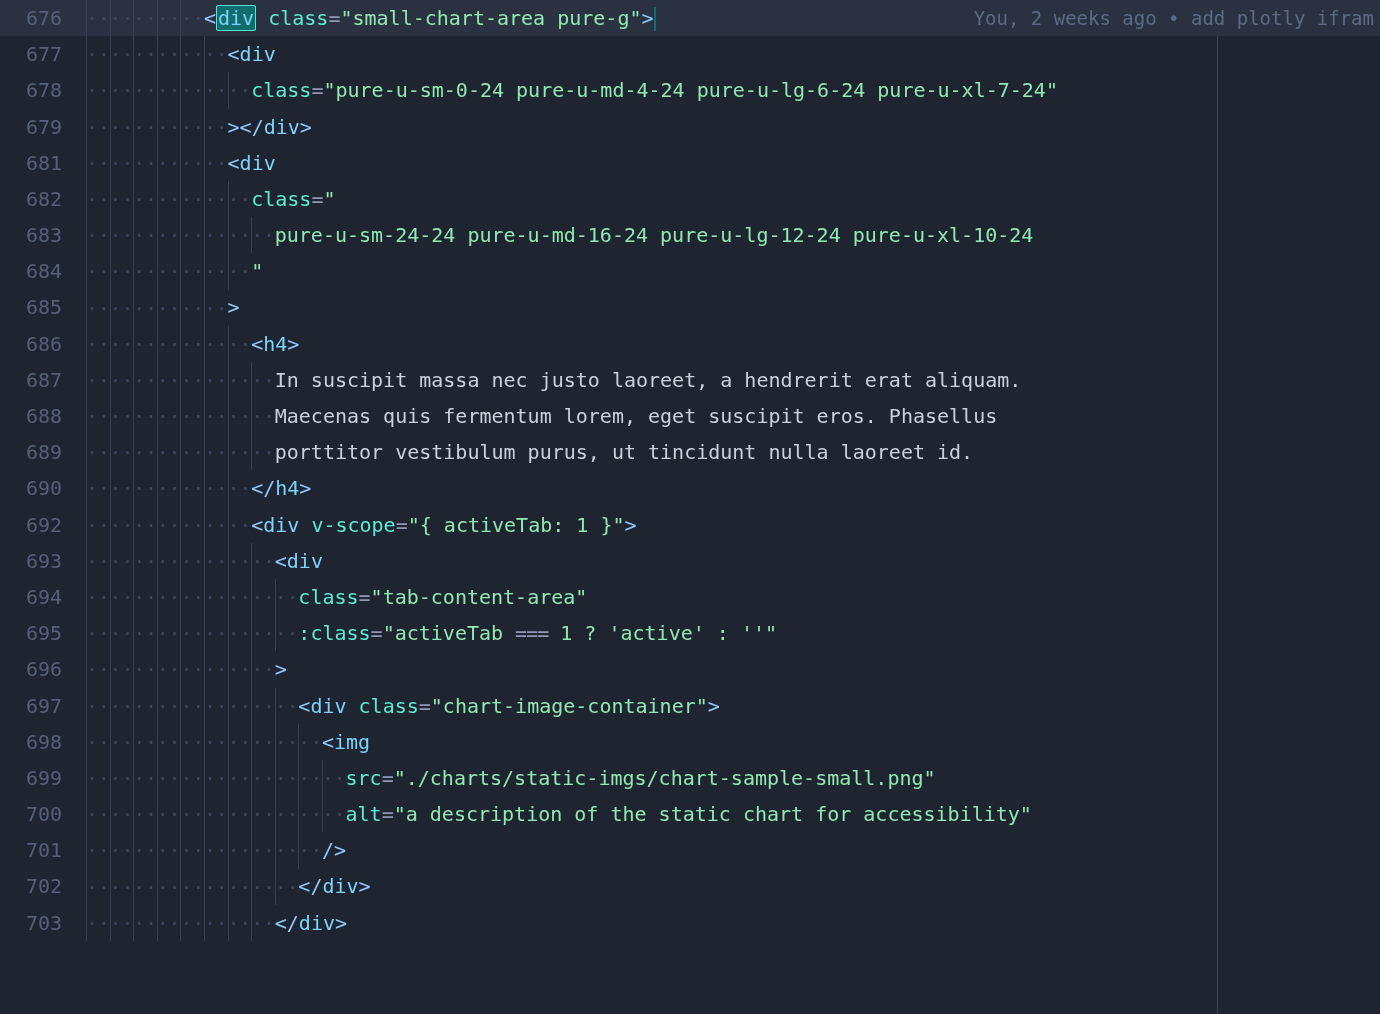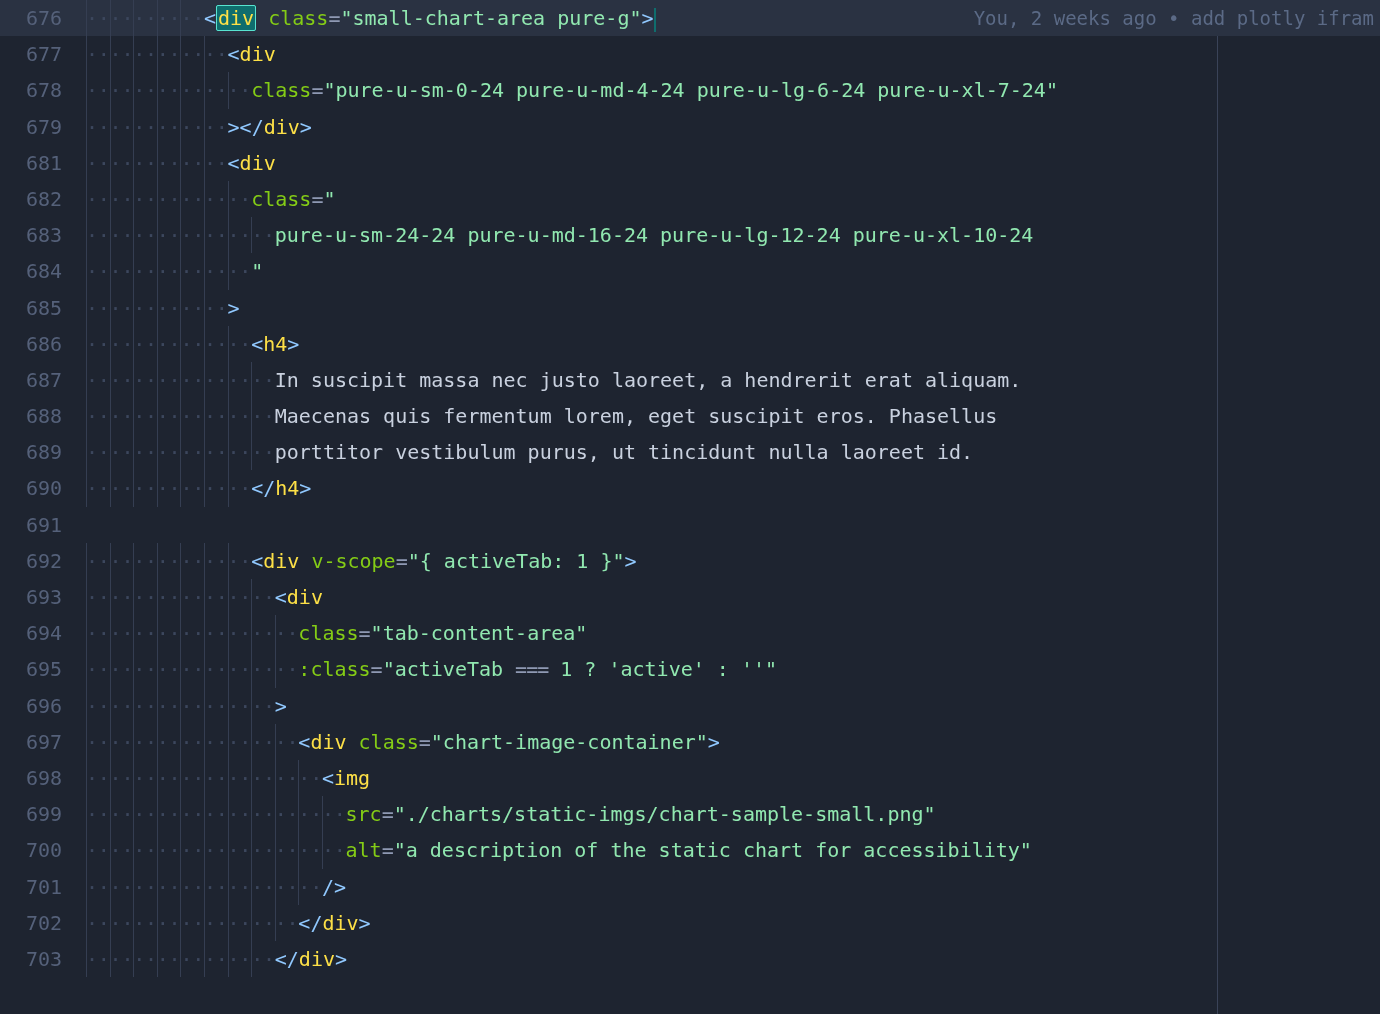--- a/index.html
+++ b/index.html
@@ -14,21 +14,21 @@
   }
   .editor {
     display: flex;
     flex-direction: column;
     width: 100%;
     height: 100%;
     position: relative;
   }
   .line {
     display: flex;
-    align-items: flex-start;
+    align-items: flex-end;
     height: 36.2px;
     position: relative;
     white-space: pre;
   }
   .line.hl { background: #2a3242; }
   .gutter {
     width: 86px;
     flex: 0 0 86px;
     text-align: right;
     padding-right: 24px;
@@ -59,23 +59,23 @@
     line-height: 36.2px;
   }
   .guides .bar {
     box-shadow: inset 1px 0 0 #353e52;
   }
   .code {
     flex: 1 1 auto;
     line-height: 36.2px;
     position: relative;
   }
-  .tok-tag     { color: #fde047; }
+  .tok-tag     { color: #7dd3fc; }
   .tok-brk     { color: #91c9ff; }
-  .tok-attr    { color: #84cc16; }
+  .tok-attr    { color: #5eead4; }
   .tok-eq      { color: #8f99b3; }
   .tok-str     { color: #91e8b0; }
   .tok-strlink { color: #91e8b0; text-decoration-color: #6aa583; text-underline-offset: 3px; }
   .tok-text    { color: #c9d1df; }
   .tok-lig     { color: #8f99b3; font-weight: 500; letter-spacing: -1px; }
   .sel-tag {
     background: #0f6d6d;
     border: 1px solid #58e3d0;
     border-radius: 2px;
     padding: 0 1px;
@@ -118,21 +118,20 @@
       <div class="line"><div class="gutter">681</div><div class="guides"><span class="cell dot bar"></span><span class="cell dot"></span><span class="cell dot bar"></span><span class="cell dot"></span><span class="cell dot bar"></span><span class="cell dot"></span><span class="cell dot bar"></span><span class="cell dot"></span><span class="cell dot bar"></span><span class="cell dot"></span><span class="cell dot bar"></span><span class="cell dot"></span></div><div class="code"><span class="tok-brk">&lt;</span><span class="tok-tag">div</span></div></div>
       <div class="line"><div class="gutter">682</div><div class="guides"><span class="cell dot bar"></span><span class="cell dot"></span><span class="cell dot bar"></span><span class="cell dot"></span><span class="cell dot bar"></span><span class="cell dot"></span><span class="cell dot bar"></span><span class="cell dot"></span><span class="cell dot bar"></span><span class="cell dot"></span><span class="cell dot bar"></span><span class="cell dot"></span><span class="cell dot bar"></span><span class="cell dot"></span></div><div class="code"><span class="tok-attr">class</span><span class="tok-eq">=</span><span class="tok-str">"</span></div></div>
       <div class="line"><div class="gutter">683</div><div class="guides"><span class="cell dot bar"></span><span class="cell dot"></span><span class="cell dot bar"></span><span class="cell dot"></span><span class="cell dot bar"></span><span class="cell dot"></span><span class="cell dot bar"></span><span class="cell dot"></span><span class="cell dot bar"></span><span class="cell dot"></span><span class="cell dot bar"></span><span class="cell dot"></span><span class="cell dot bar"></span><span class="cell dot"></span><span class="cell dot bar"></span><span class="cell dot"></span></div><div class="code"><span class="tok-str">pure-u-sm-24-24 pure-u-md-16-24 pure-u-lg-12-24 pure-u-xl-10-24</span></div></div>
       <div class="line"><div class="gutter">684</div><div class="guides"><span class="cell dot bar"></span><span class="cell dot"></span><span class="cell dot bar"></span><span class="cell dot"></span><span class="cell dot bar"></span><span class="cell dot"></span><span class="cell dot bar"></span><span class="cell dot"></span><span class="cell dot bar"></span><span class="cell dot"></span><span class="cell dot bar"></span><span class="cell dot"></span><span class="cell dot bar"></span><span class="cell dot"></span></div><div class="code"><span class="tok-str">"</span></div></div>
       <div class="line"><div class="gutter">685</div><div class="guides"><span class="cell dot bar"></span><span class="cell dot"></span><span class="cell dot bar"></span><span class="cell dot"></span><span class="cell dot bar"></span><span class="cell dot"></span><span class="cell dot bar"></span><span class="cell dot"></span><span class="cell dot bar"></span><span class="cell dot"></span><span class="cell dot bar"></span><span class="cell dot"></span></div><div class="code"><span class="tok-brk">&gt;</span></div></div>
       <div class="line"><div class="gutter">686</div><div class="guides"><span class="cell dot bar"></span><span class="cell dot"></span><span class="cell dot bar"></span><span class="cell dot"></span><span class="cell dot bar"></span><span class="cell dot"></span><span class="cell dot bar"></span><span class="cell dot"></span><span class="cell dot bar"></span><span class="cell dot"></span><span class="cell dot bar"></span><span class="cell dot"></span><span class="cell dot bar"></span><span class="cell dot"></span></div><div class="code"><span class="tok-brk">&lt;</span><span class="tok-tag">h4</span><span class="tok-brk">&gt;</span></div></div>
       <div class="line"><div class="gutter">687</div><div class="guides"><span class="cell dot bar"></span><span class="cell dot"></span><span class="cell dot bar"></span><span class="cell dot"></span><span class="cell dot bar"></span><span class="cell dot"></span><span class="cell dot bar"></span><span class="cell dot"></span><span class="cell dot bar"></span><span class="cell dot"></span><span class="cell dot bar"></span><span class="cell dot"></span><span class="cell dot bar"></span><span class="cell dot"></span><span class="cell dot bar"></span><span class="cell dot"></span></div><div class="code"><span class="tok-text">In suscipit massa nec justo laoreet, a hendrerit erat aliquam.</span></div></div>
       <div class="line"><div class="gutter">688</div><div class="guides"><span class="cell dot bar"></span><span class="cell dot"></span><span class="cell dot bar"></span><span class="cell dot"></span><span class="cell dot bar"></span><span class="cell dot"></span><span class="cell dot bar"></span><span class="cell dot"></span><span class="cell dot bar"></span><span class="cell dot"></span><span class="cell dot bar"></span><span class="cell dot"></span><span class="cell dot bar"></span><span class="cell dot"></span><span class="cell dot bar"></span><span class="cell dot"></span></div><div class="code"><span class="tok-text">Maecenas quis fermentum lorem, eget suscipit eros. Phasellus</span></div></div>
       <div class="line"><div class="gutter">689</div><div class="guides"><span class="cell dot bar"></span><span class="cell dot"></span><span class="cell dot bar"></span><span class="cell dot"></span><span class="cell dot bar"></span><span class="cell dot"></span><span class="cell dot bar"></span><span class="cell dot"></span><span class="cell dot bar"></span><span class="cell dot"></span><span class="cell dot bar"></span><span class="cell dot"></span><span class="cell dot bar"></span><span class="cell dot"></span><span class="cell dot bar"></span><span class="cell dot"></span></div><div class="code"><span class="tok-text">porttitor vestibulum purus, ut tincidunt nulla laoreet id.</span></div></div>
       <div class="line"><div class="gutter">690</div><div class="guides"><span class="cell dot bar"></span><span class="cell dot"></span><span class="cell dot bar"></span><span class="cell dot"></span><span class="cell dot bar"></span><span class="cell dot"></span><span class="cell dot bar"></span><span class="cell dot"></span><span class="cell dot bar"></span><span class="cell dot"></span><span class="cell dot bar"></span><span class="cell dot"></span><span class="cell dot bar"></span><span class="cell dot"></span></div><div class="code"><span class="tok-brk">&lt;/</span><span class="tok-tag">h4</span><span class="tok-brk">&gt;</span></div></div>
-      <div class="line"><div class="gutter">691</div><div class="guides"></div><div class="code"></div></div>
       <div class="line"><div class="gutter">692</div><div class="guides"><span class="cell dot bar"></span><span class="cell dot"></span><span class="cell dot bar"></span><span class="cell dot"></span><span class="cell dot bar"></span><span class="cell dot"></span><span class="cell dot bar"></span><span class="cell dot"></span><span class="cell dot bar"></span><span class="cell dot"></span><span class="cell dot bar"></span><span class="cell dot"></span><span class="cell dot bar"></span><span class="cell dot"></span></div><div class="code"><span class="tok-brk">&lt;</span><span class="tok-tag">div</span><span class="tok-text"> </span><span class="tok-attr">v-scope</span><span class="tok-eq">=</span><span class="tok-str">"{ activeTab: 1 }"</span><span class="tok-brk">&gt;</span></div></div>
       <div class="line"><div class="gutter">693</div><div class="guides"><span class="cell dot bar"></span><span class="cell dot"></span><span class="cell dot bar"></span><span class="cell dot"></span><span class="cell dot bar"></span><span class="cell dot"></span><span class="cell dot bar"></span><span class="cell dot"></span><span class="cell dot bar"></span><span class="cell dot"></span><span class="cell dot bar"></span><span class="cell dot"></span><span class="cell dot bar"></span><span class="cell dot"></span><span class="cell dot bar"></span><span class="cell dot"></span></div><div class="code"><span class="tok-brk">&lt;</span><span class="tok-tag">div</span></div></div>
       <div class="line"><div class="gutter">694</div><div class="guides"><span class="cell dot bar"></span><span class="cell dot"></span><span class="cell dot bar"></span><span class="cell dot"></span><span class="cell dot bar"></span><span class="cell dot"></span><span class="cell dot bar"></span><span class="cell dot"></span><span class="cell dot bar"></span><span class="cell dot"></span><span class="cell dot bar"></span><span class="cell dot"></span><span class="cell dot bar"></span><span class="cell dot"></span><span class="cell dot bar"></span><span class="cell dot"></span><span class="cell dot bar"></span><span class="cell dot"></span></div><div class="code"><span class="tok-attr">class</span><span class="tok-eq">=</span><span class="tok-str">"tab-content-area"</span></div></div>
       <div class="line"><div class="gutter">695</div><div class="guides"><span class="cell dot bar"></span><span class="cell dot"></span><span class="cell dot bar"></span><span class="cell dot"></span><span class="cell dot bar"></span><span class="cell dot"></span><span class="cell dot bar"></span><span class="cell dot"></span><span class="cell dot bar"></span><span class="cell dot"></span><span class="cell dot bar"></span><span class="cell dot"></span><span class="cell dot bar"></span><span class="cell dot"></span><span class="cell dot bar"></span><span class="cell dot"></span><span class="cell dot bar"></span><span class="cell dot"></span></div><div class="code"><span class="tok-attr">:class</span><span class="tok-eq">=</span><span class="tok-str">"activeTab </span><span class="tok-lig">===</span><span class="tok-str"> 1 ? 'active' : ''"</span></div></div>
       <div class="line"><div class="gutter">696</div><div class="guides"><span class="cell dot bar"></span><span class="cell dot"></span><span class="cell dot bar"></span><span class="cell dot"></span><span class="cell dot bar"></span><span class="cell dot"></span><span class="cell dot bar"></span><span class="cell dot"></span><span class="cell dot bar"></span><span class="cell dot"></span><span class="cell dot bar"></span><span class="cell dot"></span><span class="cell dot bar"></span><span class="cell dot"></span><span class="cell dot bar"></span><span class="cell dot"></span></div><div class="code"><span class="tok-brk">&gt;</span></div></div>
       <div class="line"><div class="gutter">697</div><div class="guides"><span class="cell dot bar"></span><span class="cell dot"></span><span class="cell dot bar"></span><span class="cell dot"></span><span class="cell dot bar"></span><span class="cell dot"></span><span class="cell dot bar"></span><span class="cell dot"></span><span class="cell dot bar"></span><span class="cell dot"></span><span class="cell dot bar"></span><span class="cell dot"></span><span class="cell dot bar"></span><span class="cell dot"></span><span class="cell dot bar"></span><span class="cell dot"></span><span class="cell dot bar"></span><span class="cell dot"></span></div><div class="code"><span class="tok-brk">&lt;</span><span class="tok-tag">div</span><span class="tok-text"> </span><span class="tok-attr">class</span><span class="tok-eq">=</span><span class="tok-str">"chart-image-container"</span><span class="tok-brk">&gt;</span></div></div>
       <div class="line"><div class="gutter">698</div><div class="guides"><span class="cell dot bar"></span><span class="cell dot"></span><span class="cell dot bar"></span><span class="cell dot"></span><span class="cell dot bar"></span><span class="cell dot"></span><span class="cell dot bar"></span><span class="cell dot"></span><span class="cell dot bar"></span><span class="cell dot"></span><span class="cell dot bar"></span><span class="cell dot"></span><span class="cell dot bar"></span><span class="cell dot"></span><span class="cell dot bar"></span><span class="cell dot"></span><span class="cell dot bar"></span><span class="cell dot"></span><span class="cell dot bar"></span><span class="cell dot"></span></div><div class="code"><span class="tok-brk">&lt;</span><span class="tok-tag">img</span></div></div>
       <div class="line"><div class="gutter">699</div><div class="guides"><span class="cell dot bar"></span><span class="cell dot"></span><span class="cell dot bar"></span><span class="cell dot"></span><span class="cell dot bar"></span><span class="cell dot"></span><span class="cell dot bar"></span><span class="cell dot"></span><span class="cell dot bar"></span><span class="cell dot"></span><span class="cell dot bar"></span><span class="cell dot"></span><span class="cell dot bar"></span><span class="cell dot"></span><span class="cell dot bar"></span><span class="cell dot"></span><span class="cell dot bar"></span><span class="cell dot"></span><span class="cell dot bar"></span><span class="cell dot"></span><span class="cell dot bar"></span><span class="cell dot"></span></div><div class="code"><span class="tok-attr">src</span><span class="tok-eq">=</span><span class="tok-str">"</span><span class="tok-strlink">./charts/static-imgs/chart-sample-small.png</span><span class="tok-str">"</span></div></div>
       <div class="line"><div class="gutter">700</div><div class="guides"><span class="cell dot bar"></span><span class="cell dot"></span><span class="cell dot bar"></span><span class="cell dot"></span><span class="cell dot bar"></span><span class="cell dot"></span><span class="cell dot bar"></span><span class="cell dot"></span><span class="cell dot bar"></span><span class="cell dot"></span><span class="cell dot bar"></span><span class="cell dot"></span><span class="cell dot bar"></span><span class="cell dot"></span><span class="cell dot bar"></span><span class="cell dot"></span><span class="cell dot bar"></span><span class="cell dot"></span><span class="cell dot bar"></span><span class="cell dot"></span><span class="cell dot bar"></span><span class="cell dot"></span></div><div class="code"><span class="tok-attr">alt</span><span class="tok-eq">=</span><span class="tok-str">"a description of the static chart for accessibility"</span></div></div>
       <div class="line"><div class="gutter">701</div><div class="guides"><span class="cell dot bar"></span><span class="cell dot"></span><span class="cell dot bar"></span><span class="cell dot"></span><span class="cell dot bar"></span><span class="cell dot"></span><span class="cell dot bar"></span><span class="cell dot"></span><span class="cell dot bar"></span><span class="cell dot"></span><span class="cell dot bar"></span><span class="cell dot"></span><span class="cell dot bar"></span><span class="cell dot"></span><span class="cell dot bar"></span><span class="cell dot"></span><span class="cell dot bar"></span><span class="cell dot"></span><span class="cell dot bar"></span><span class="cell dot"></span></div><div class="code"><span class="tok-brk">/&gt;</span></div></div>

